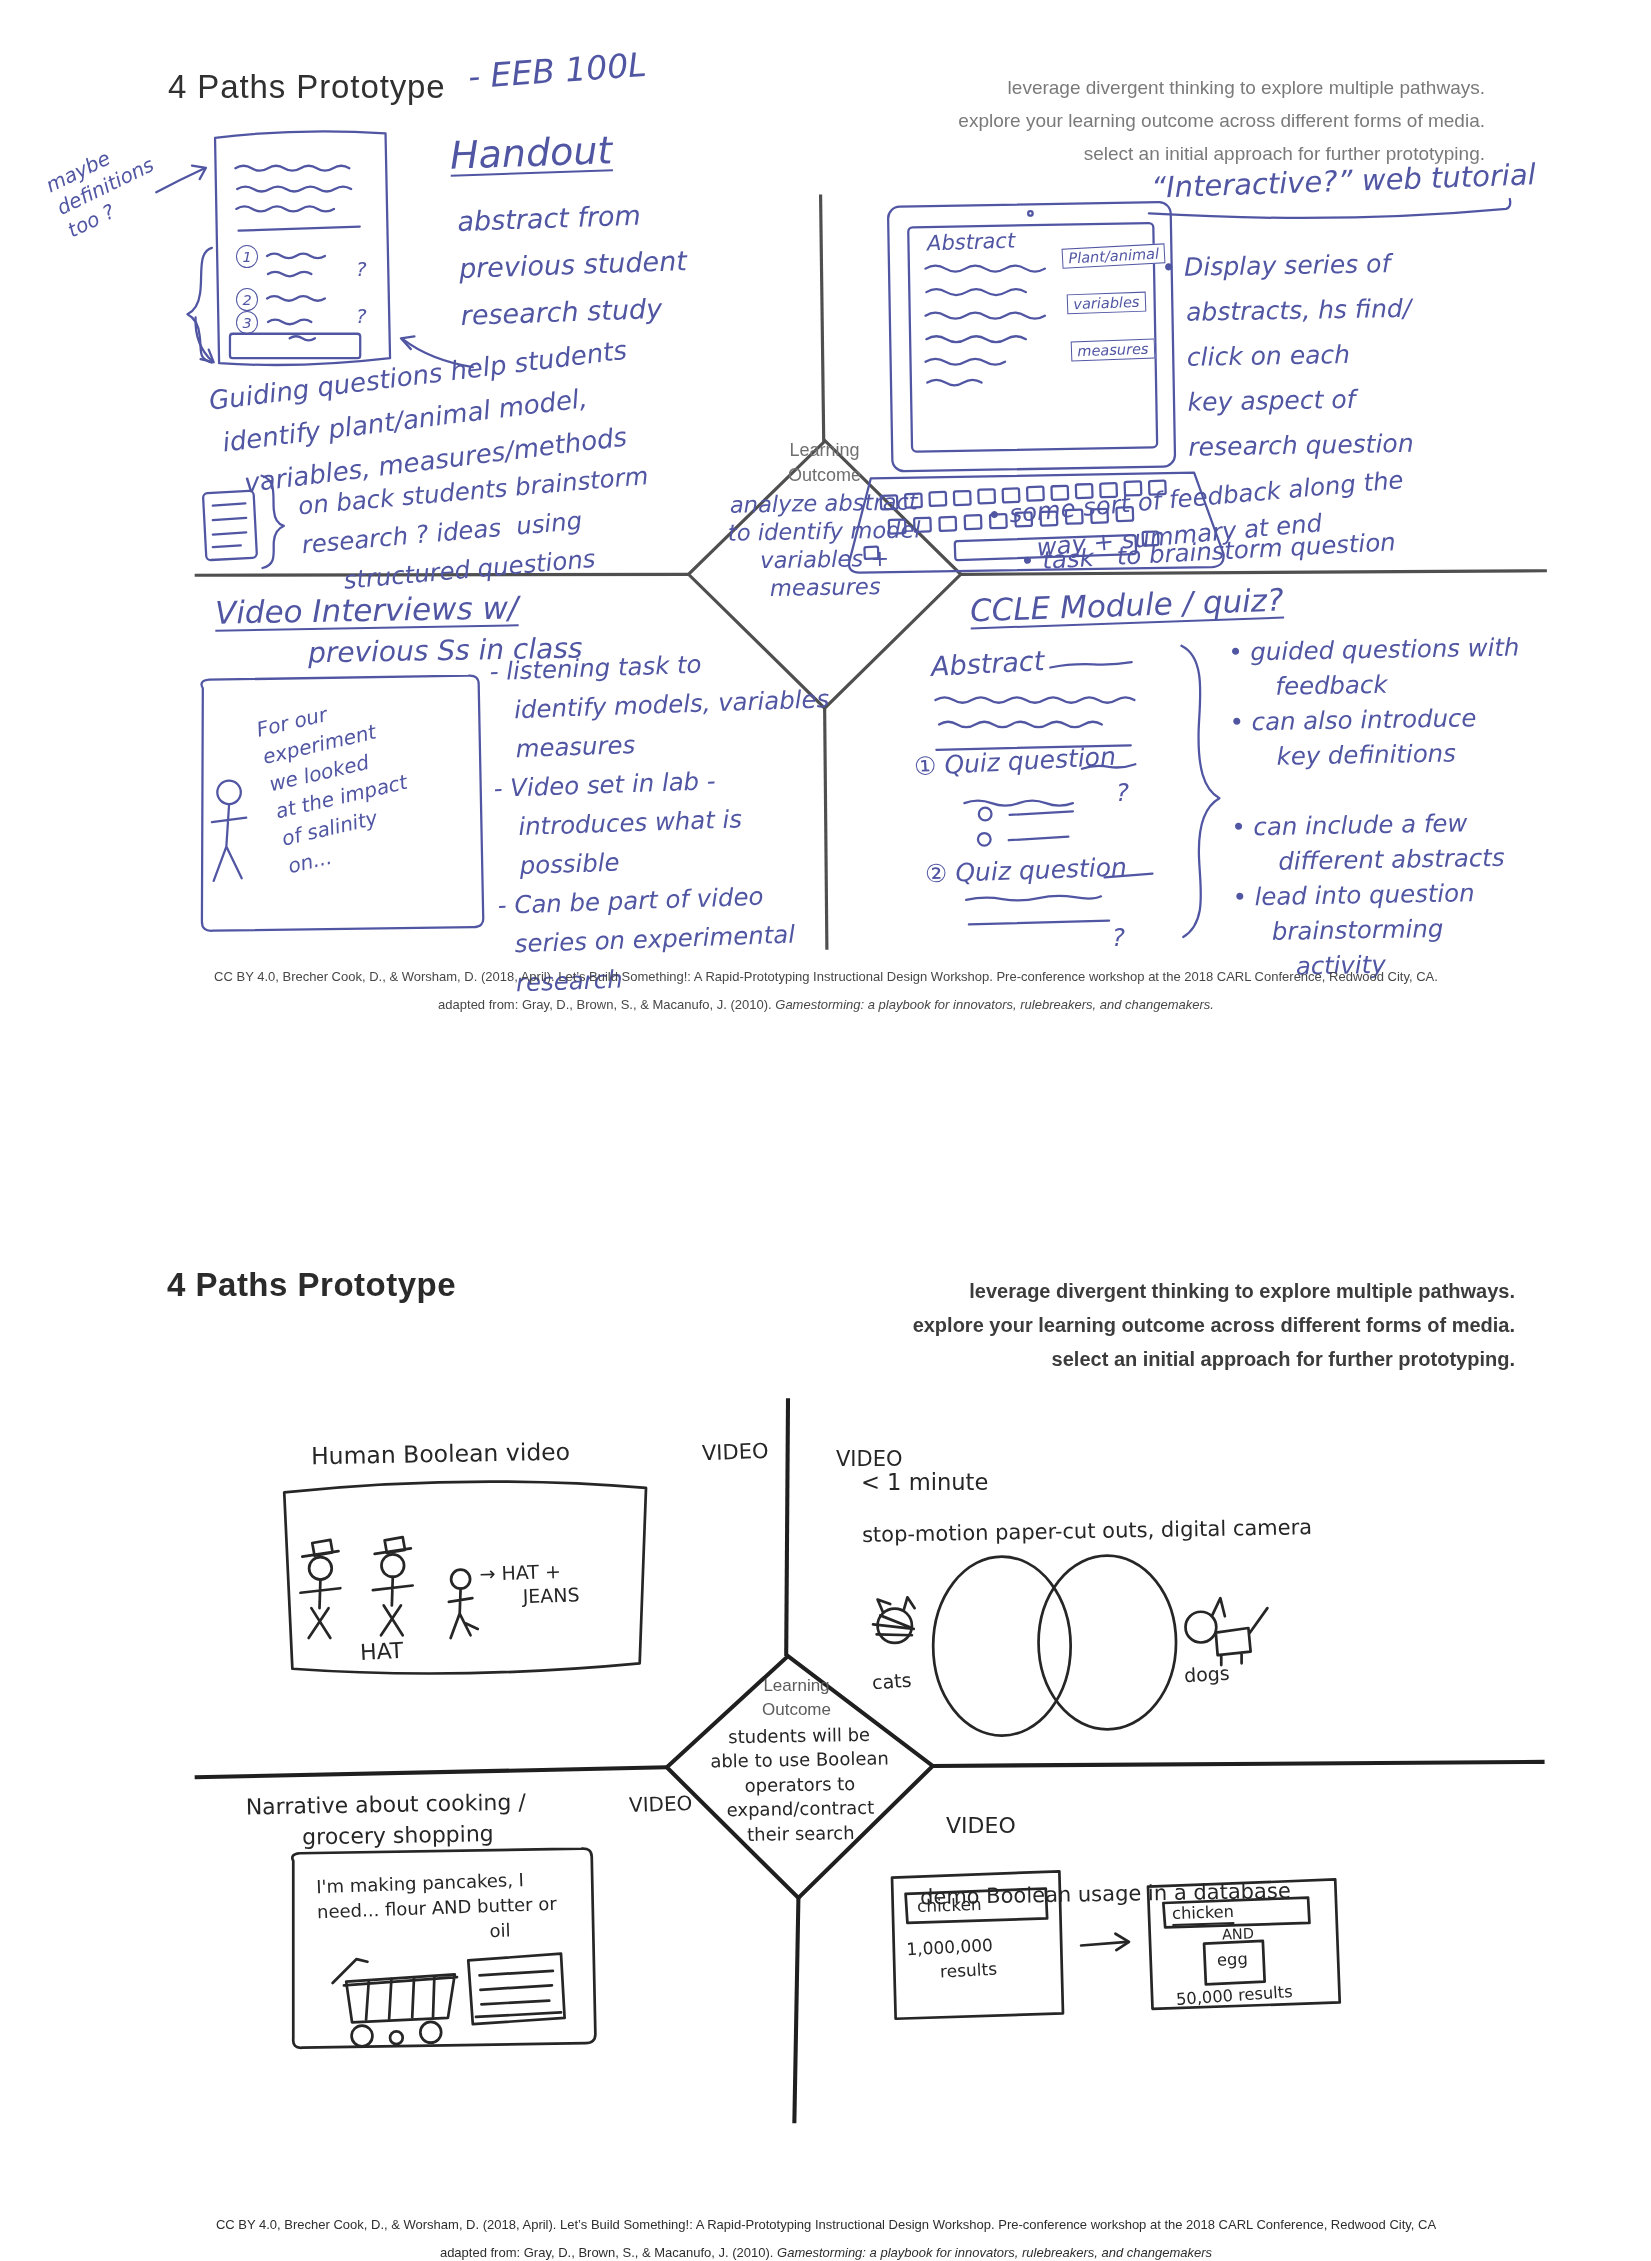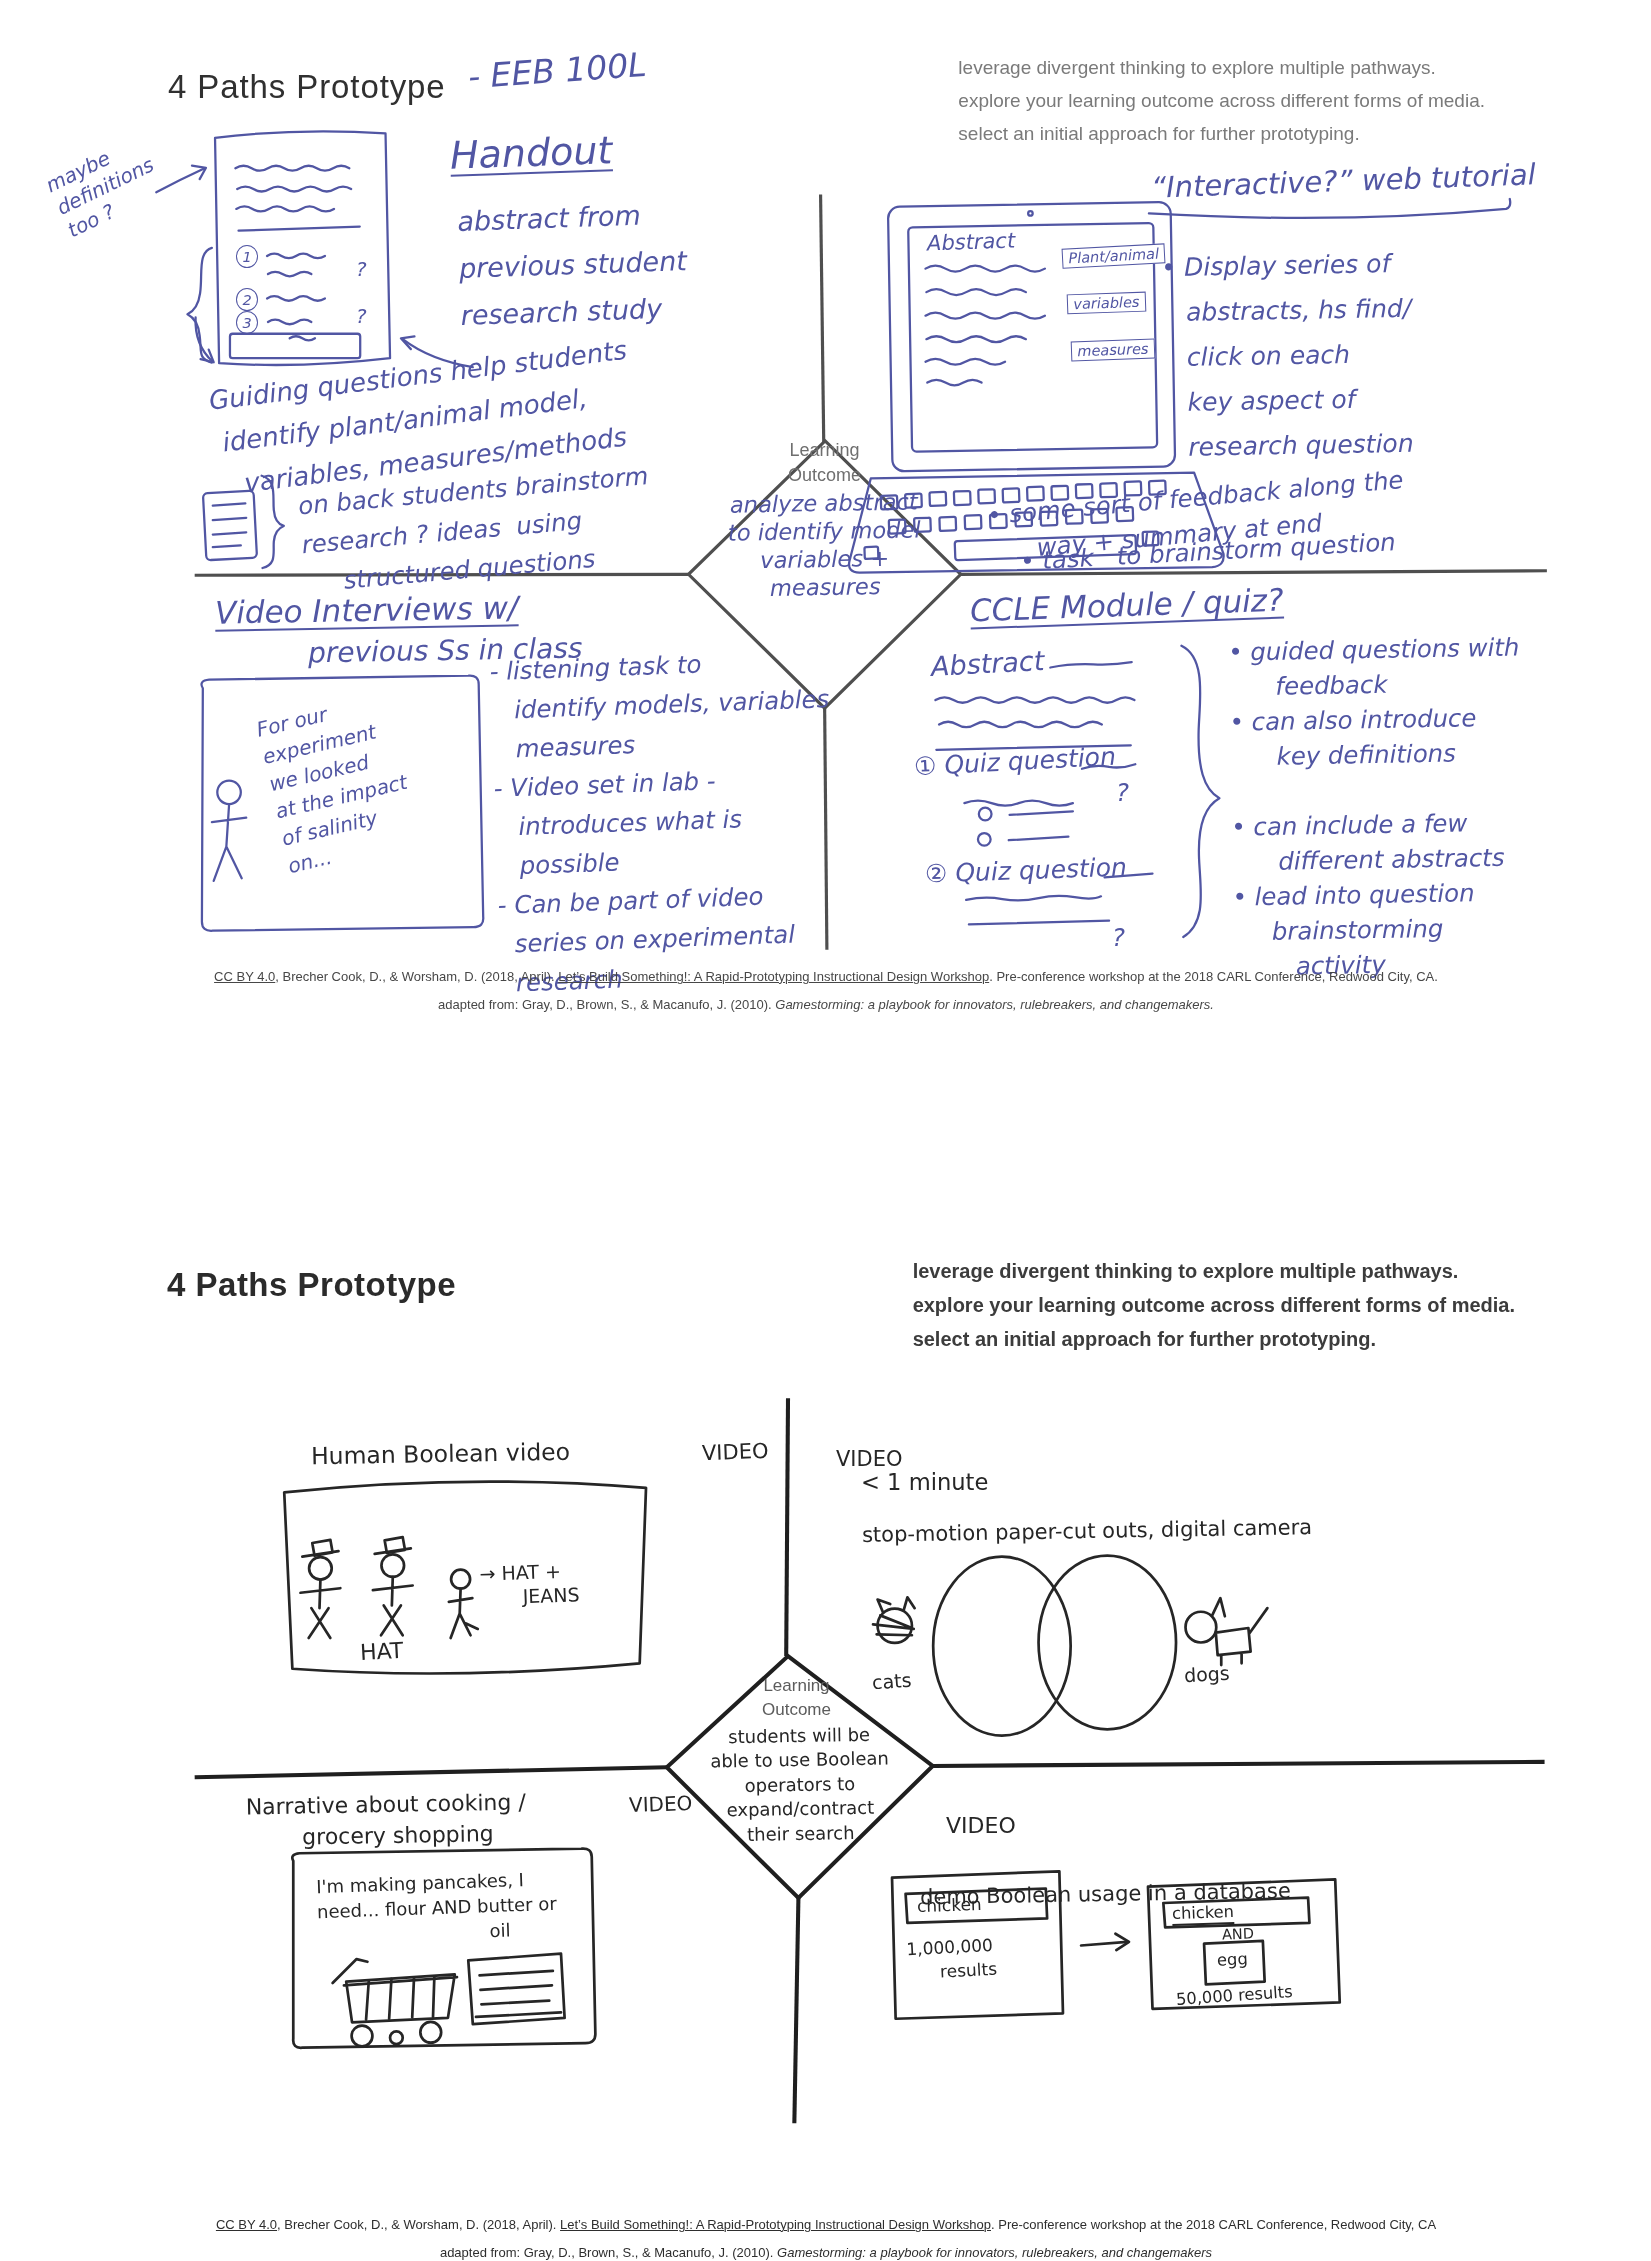--- a/index.html
+++ b/index.html
@@ -2,29 +2,29 @@
 <html style="--ink1: #5156a3; --ink2: #262626; --template_gray: #4f4f4f; --template_black: #1f1f1f; --print_gray: #7a7a7a; --title_gray: #303030;font-size:7.2px"><head>
 <meta charset="utf-8">
 <style>
   html,body{margin:0;padding:0;background:#ffffff;}
   #page{position:relative;width:1652px;height:2362px;background:#fff;overflow:hidden;}
   .abs{position:absolute;}
   .print{font-family:"Liberation Sans",sans-serif;}
   .hw1{font-family:"DejaVu Sans",sans-serif;font-style:italic;color:var(--ink1);}
   .hw2{font-family:"DejaVu Sans",sans-serif;color:var(--ink2);}
   .pre{white-space:pre;}
-  .right{}
+  .right{text-align:right;margin-top:20px;}
   .center{text-align:center;}
   .u1{text-decoration:underline;text-decoration-thickness:2.3px;text-underline-offset:6.3px;}
   .u2{text-decoration:underline;text-decoration-thickness:1.8px;text-underline-offset:4.5px;}
   .tag{border:1.8px solid var(--ink1);padding:0.9px 5.4px;display:inline-block;background:#fff;}
   .num{display:inline-flex;width:20px;height:21px;border:1.8px solid var(--ink1);border-radius:50%;
        align-items:center;justify-content:center;font-size:14.5px;}
   .cite{font-family:"Liberation Sans",sans-serif;font-size:13px;color:#474747;width:100%;}
-  .cit-u{text-decoration:underline;text-decoration-thickness:1.4px;}
+  .cit-u{text-decoration-thickness:1.4px;}
   .cit-i{font-style:italic;}
   .tpl1{stroke:#4f4f4f;stroke-width:7;fill:none;}
   .tpl2{stroke:#1f1f1f;stroke-width:9;fill:none;}
   .ink1{stroke:var(--ink1);stroke-width:5;fill:none;stroke-linecap:round;stroke-linejoin:round;}
   .ink2{stroke:var(--ink2);stroke-width:6;fill:none;stroke-linecap:round;stroke-linejoin:round;}
   .fw{fill:#ffffff;}
 </style>
 </head>
 <body>
 

